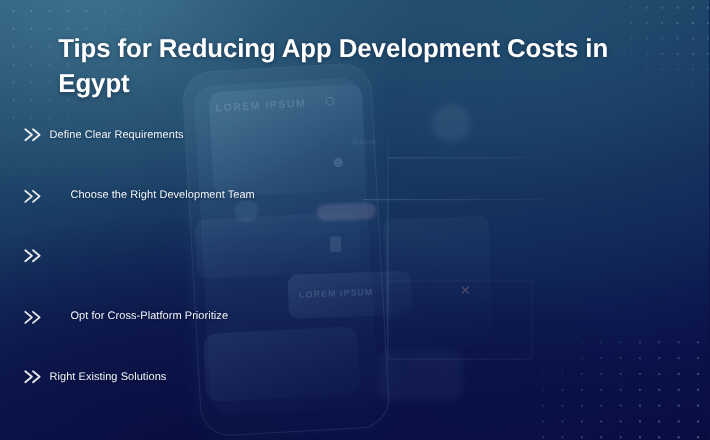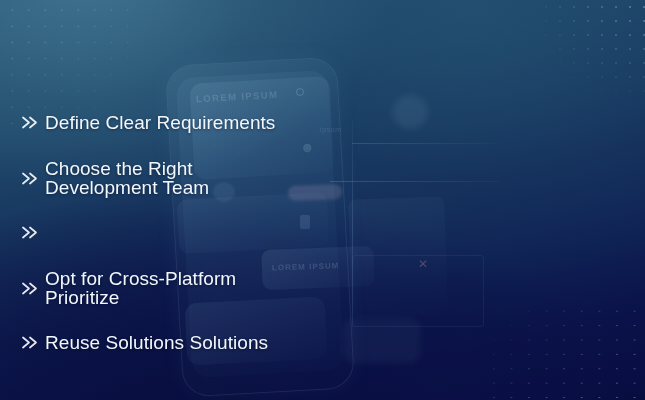--- a/index.html
+++ b/index.html
@@ -191,37 +191,37 @@
   .col-left  { padding-left:20px; }
   .col-right { padding-left:339px; }
   .col-right .item { margin-left:-339px; padding-left:339px; }
 
   .item {
     display:flex;
     align-items:center;
     min-height:29px;
     margin-bottom:19px;
   }
-  .item.two-line { min-height:44px; margin-bottom:18px; }
+  .item.two-line { min-height:44px; margin-bottom:18px;gap:19px; }
   .item.gap-after { margin-bottom:42px; }
   .item.gap-big   { margin-bottom:47px; }
 
   .chev {
     flex:0 0 auto;
     width:25px;
     display:flex;
     align-items:center;
     justify-content:flex-start;
     color:rgba(255,255,255,0.90);
   }
   .chev svg { display:block; }
 
   .item-label {
     color:#f2f7fb;
-    font-size:19px;
+    font-size:10px;
     line-height:19.5px;
     font-weight:normal;
     letter-spacing:0.05px;
     text-shadow:0 1px 3px rgba(4,12,36,0.45);
   }
 </style>
 </head>
 <body>
 
 <div class="canvas">
@@ -248,20 +248,21 @@
   <div class="mock mock-person">☻</div>
   <div class="mock mock-ring"></div>
   <div class="mock mock-sm-txt">ipsum</div>
 
   <div class="dots dots-tl"></div>
   <div class="dots dots-tr"></div>
   <div class="dots dots-br"></div>
 
   <div class="content">
 
+    <h1 class="title">Tips for Reducing App Development Costs in Egypt</h1>
 
     <div class="lists">
 
       <div class="col col-left">
 
         <div class="item">
           <span class="chev">
             <svg width="20" height="15" viewBox="0 0 20 15" fill="none" stroke="currentColor" stroke-width="1.7" stroke-linecap="round" stroke-linejoin="round">
                 <path d="M3 2.5 L9 7.5 L3 12.5"></path>
                 <path d="M10 2.5 L16 7.5 L10 12.5"></path>
@@ -299,21 +300,21 @@
           <span class="item-label">Opt for Cross-Platform Prioritize</span>
         </div>
 
         <div class="item">
           <span class="chev">
             <svg width="20" height="15" viewBox="0 0 20 15" fill="none" stroke="currentColor" stroke-width="1.7" stroke-linecap="round" stroke-linejoin="round">
                 <path d="M3 2.5 L9 7.5 L3 12.5"></path>
                 <path d="M10 2.5 L16 7.5 L10 12.5"></path>
               </svg>
           </span>
-          <span class="item-label">Reuse Solutions Solutions</span>
+          <span class="item-label">Right Existing Solutions</span>
         </div>
 
       </div>
 
       <div class="col col-right">
 
         <div class="item">
           
           
         </div>

